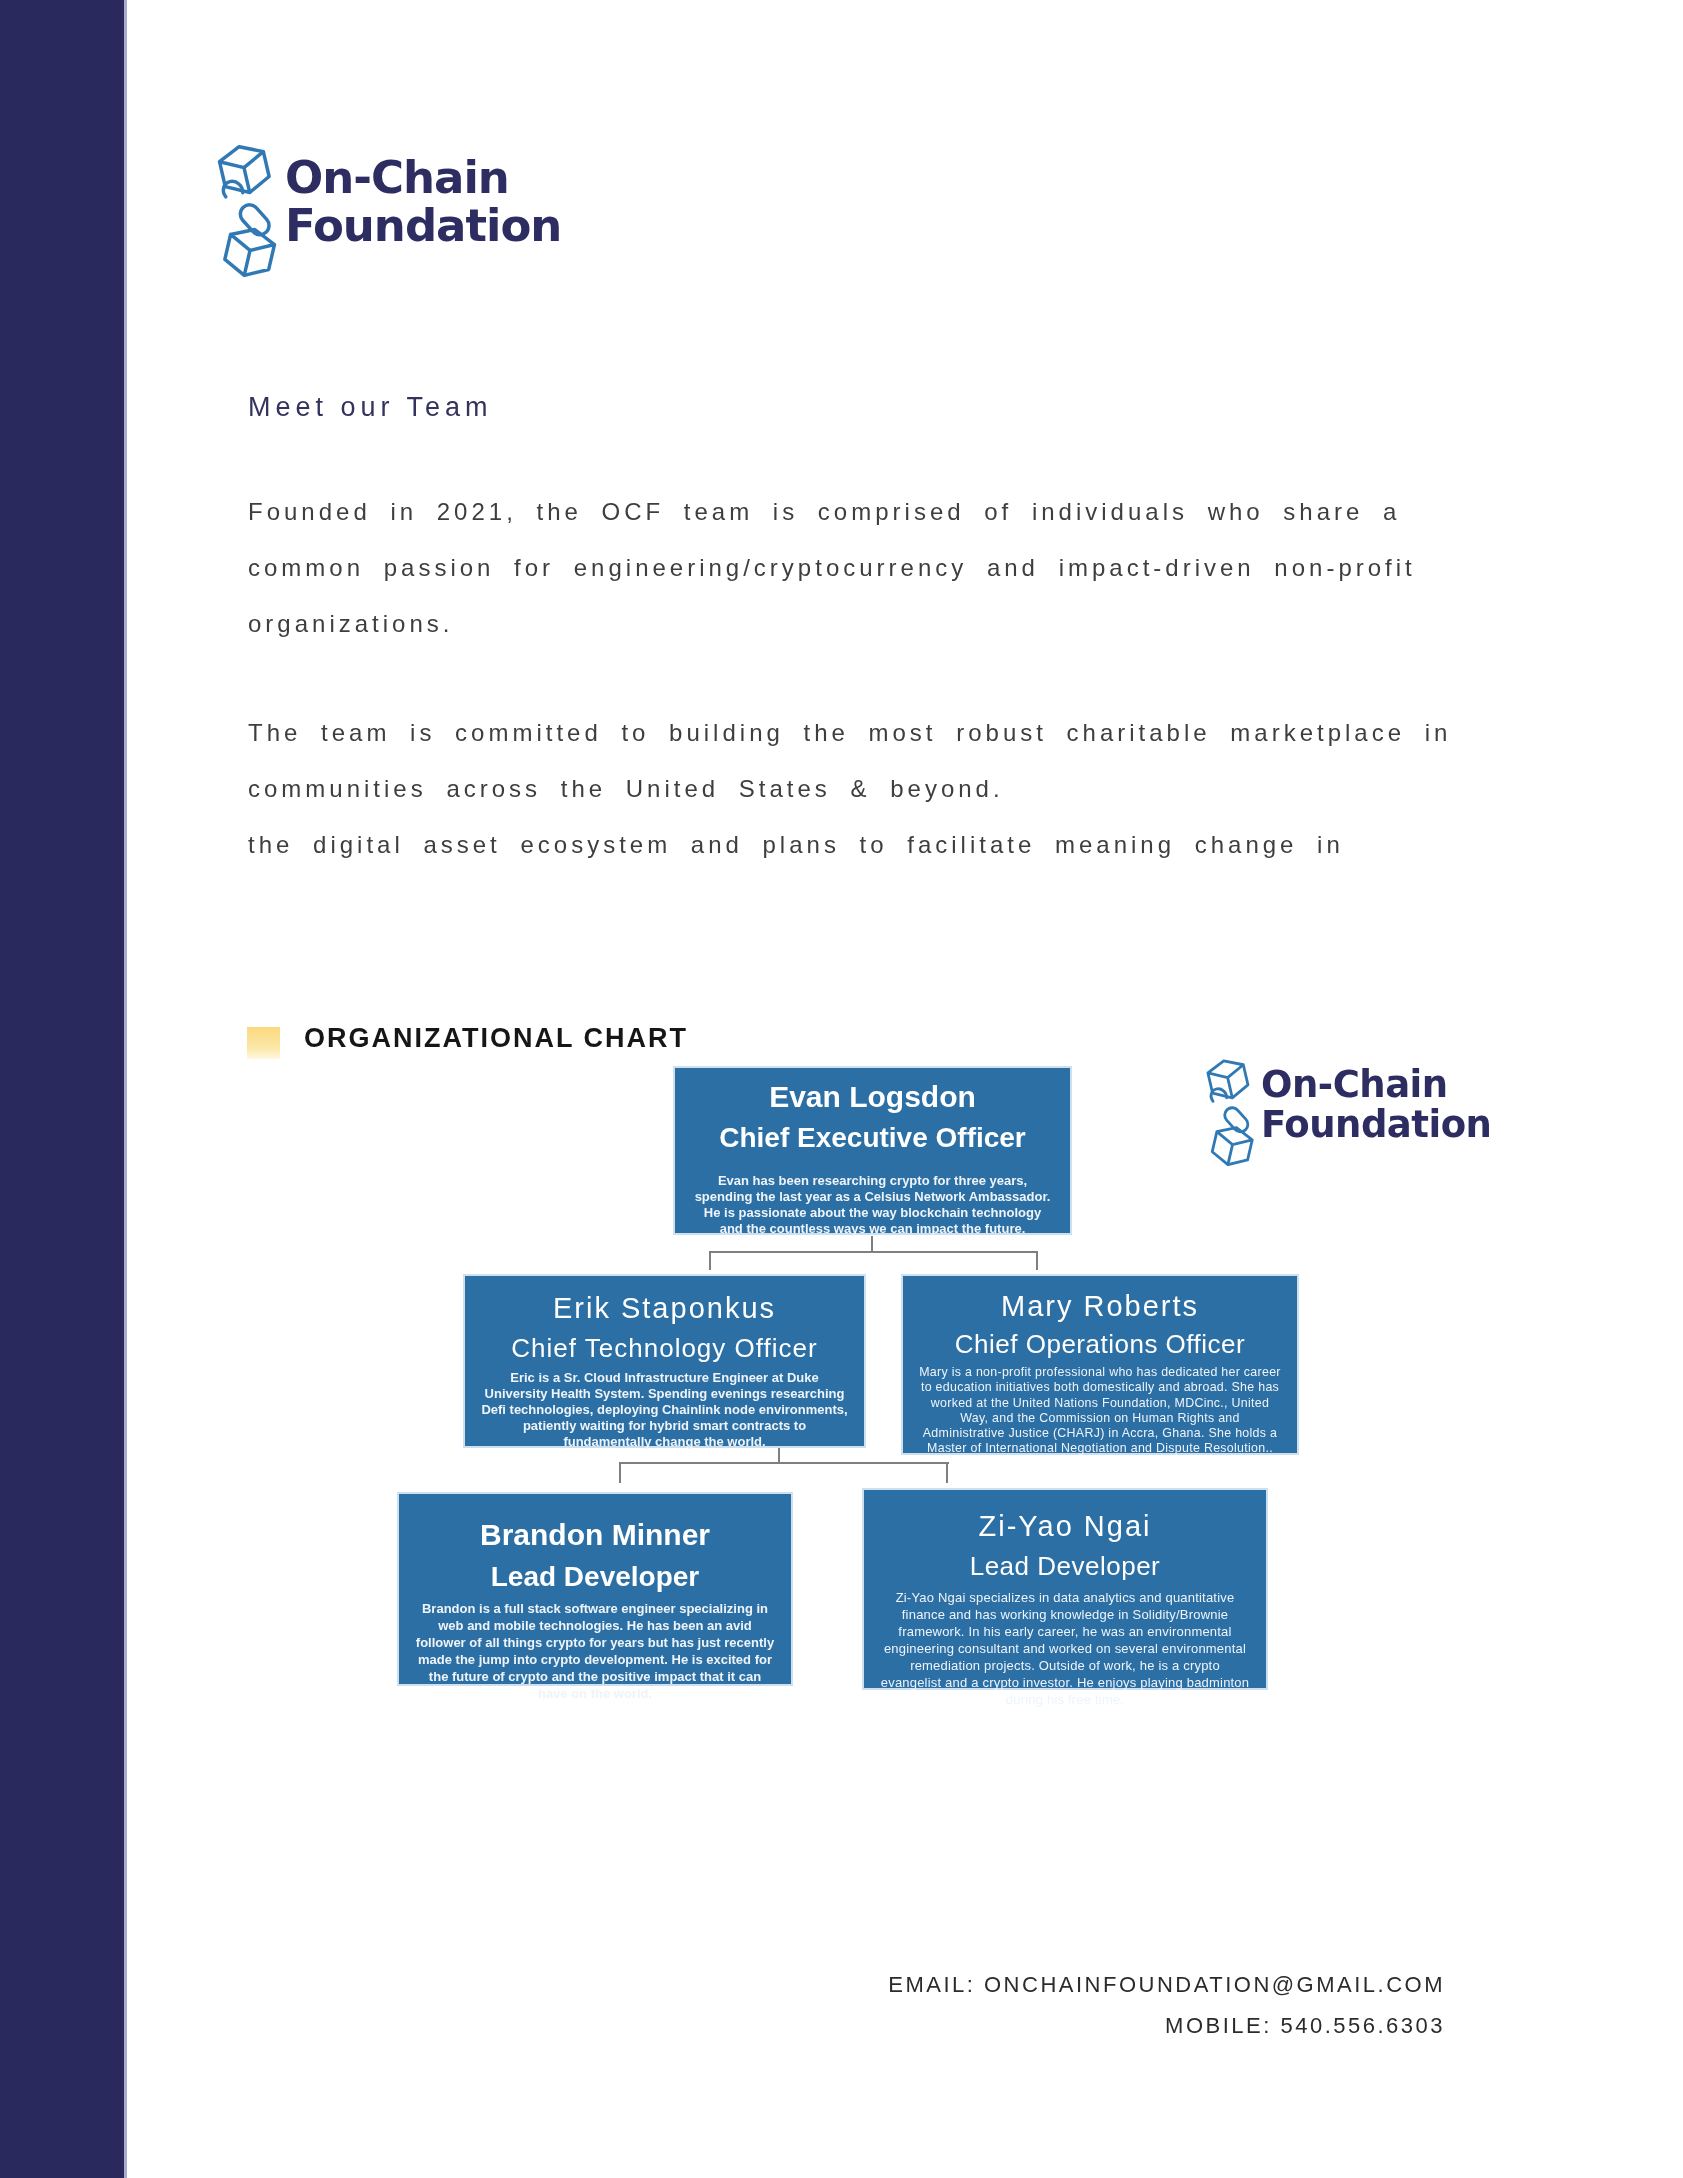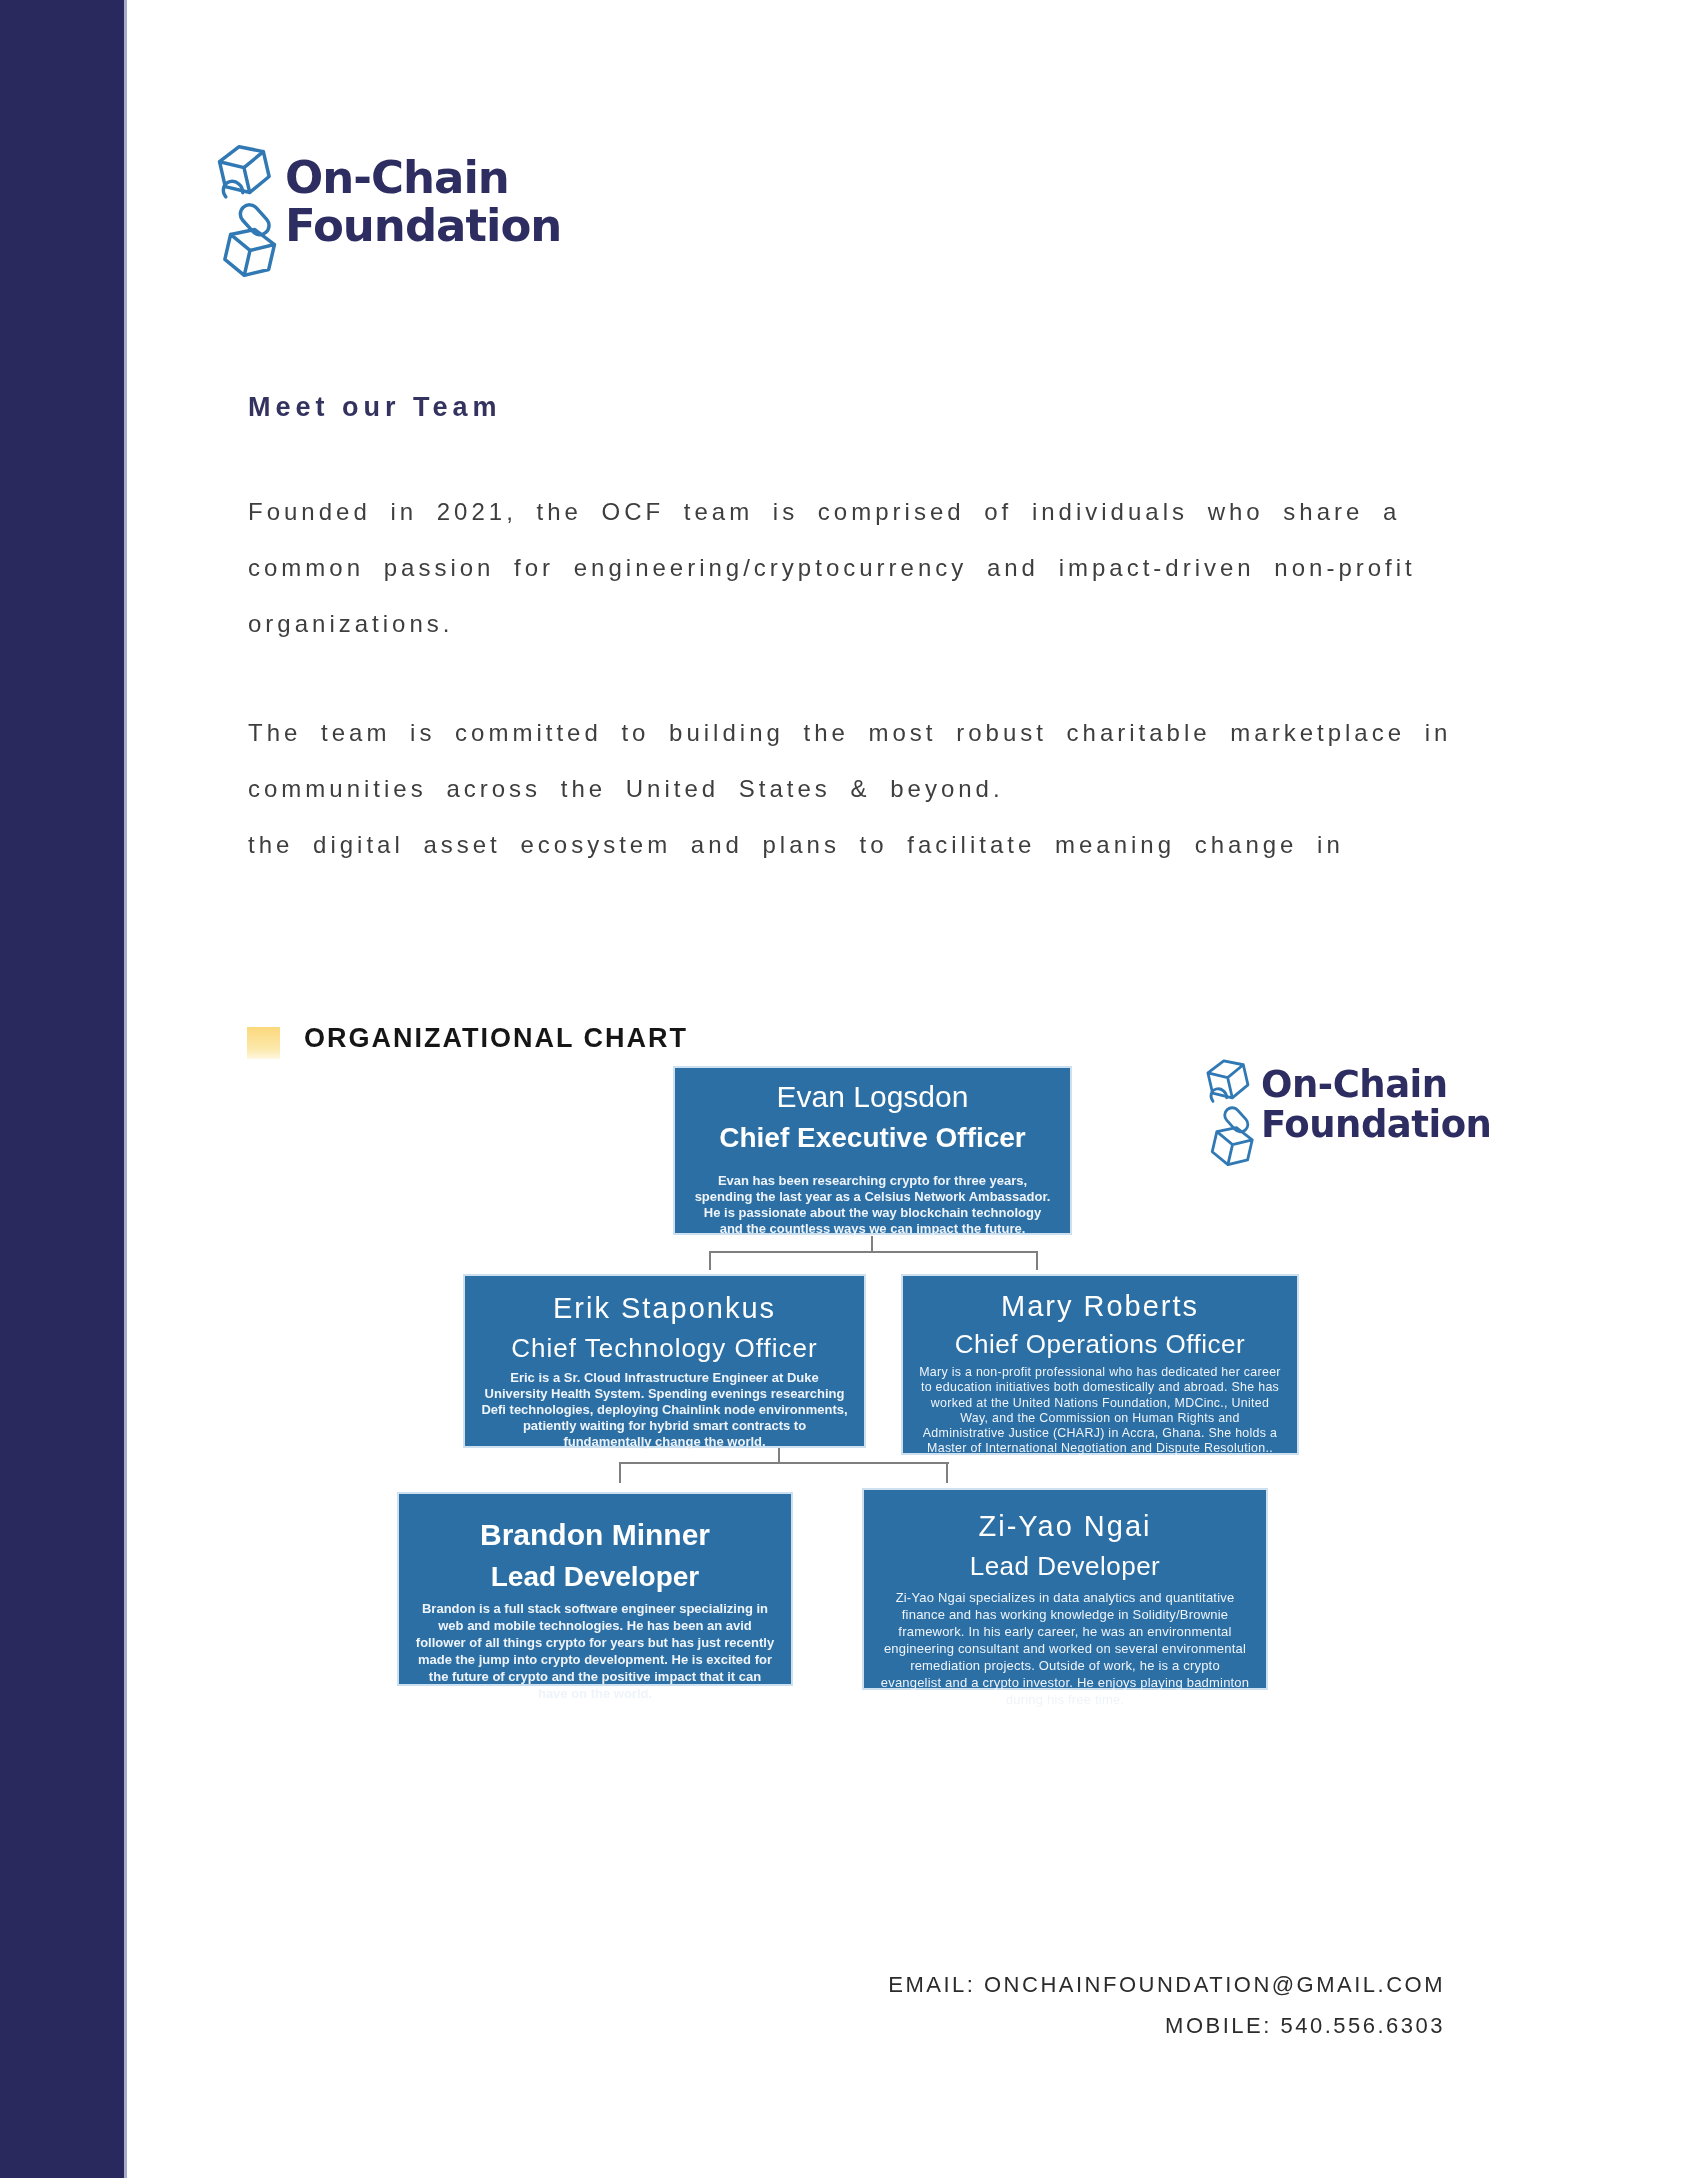--- a/index.html
+++ b/index.html
@@ -17,21 +17,21 @@
   .logo-top{position:absolute;left:214px;top:142px;display:flex;align-items:flex-start;}
   .logo-top .icon{width:67px;height:135px;flex:0 0 auto;}
   .logo-top .wordmark{
     font-family:"DejaVu Sans",sans-serif;font-weight:bold;color:#2e2d62;
     font-size:45px;line-height:1.07;letter-spacing:-1px;margin:12px 0 0 4px;white-space:nowrap;
   }
 
   
   .heading-meet{
     position:absolute;left:248px;top:392px;
-    font-size:27px;font-weight:bold;letter-spacing:5px;color:#34335f;white-space:nowrap;
+    font-size:27px;font-weight:normal;letter-spacing:5px;color:#34335f;white-space:nowrap;
   }
   .intro{position:absolute;left:248px;color:#3e3e3e;font-size:24px;font-weight:normal;}
   .intro .line{height:56px;line-height:56px;letter-spacing:4px;word-spacing:9px;white-space:nowrap;}
   .intro.p1{top:484px;}
   .intro.p2{top:705px;}
 
   
   .org-label-swatch{
     position:absolute;left:247px;top:1027px;width:33px;height:32px;
     background:linear-gradient(180deg,#fbd87c 0%,#fce9ad 70%,#fff8e2 100%);
@@ -52,21 +52,21 @@
   
   .node{
     position:absolute;background:#2c6fa4;border:2px solid #cde0ef;box-sizing:border-box;
     color:#ffffff;text-align:center;padding:8px 16px;
   }
   .node .name{display:block;}
   .node .title{display:block;}
   .node .bio{display:block;color:#eef4fa;}
 
   .node-evan{left:673px;top:1066px;width:399px;height:169px;padding-top:12px;}
-  .node-evan .name{font-size:30px;font-weight:normal;}
+  .node-evan .name{font-size:30px;font-weight:bold;}
   .node-evan .title{font-size:28px;font-weight:bold;margin-top:8px;}
   .node-evan .bio{font-size:13px;font-weight:bold;line-height:16px;margin-top:19px;}
 
   .node-erik{left:463px;top:1274px;width:403px;height:174px;padding-top:16px;}
   .node-erik .name{font-size:29px;letter-spacing:2px;}
   .node-erik .title{font-size:26px;letter-spacing:1px;margin-top:8px;}
   .node-erik .bio{font-size:13px;font-weight:bold;line-height:16px;margin-top:6px;}
 
   .node-mary{left:901px;top:1274px;width:398px;height:181px;padding-top:14px;}
   .node-mary .name{font-size:29px;letter-spacing:2px;}

